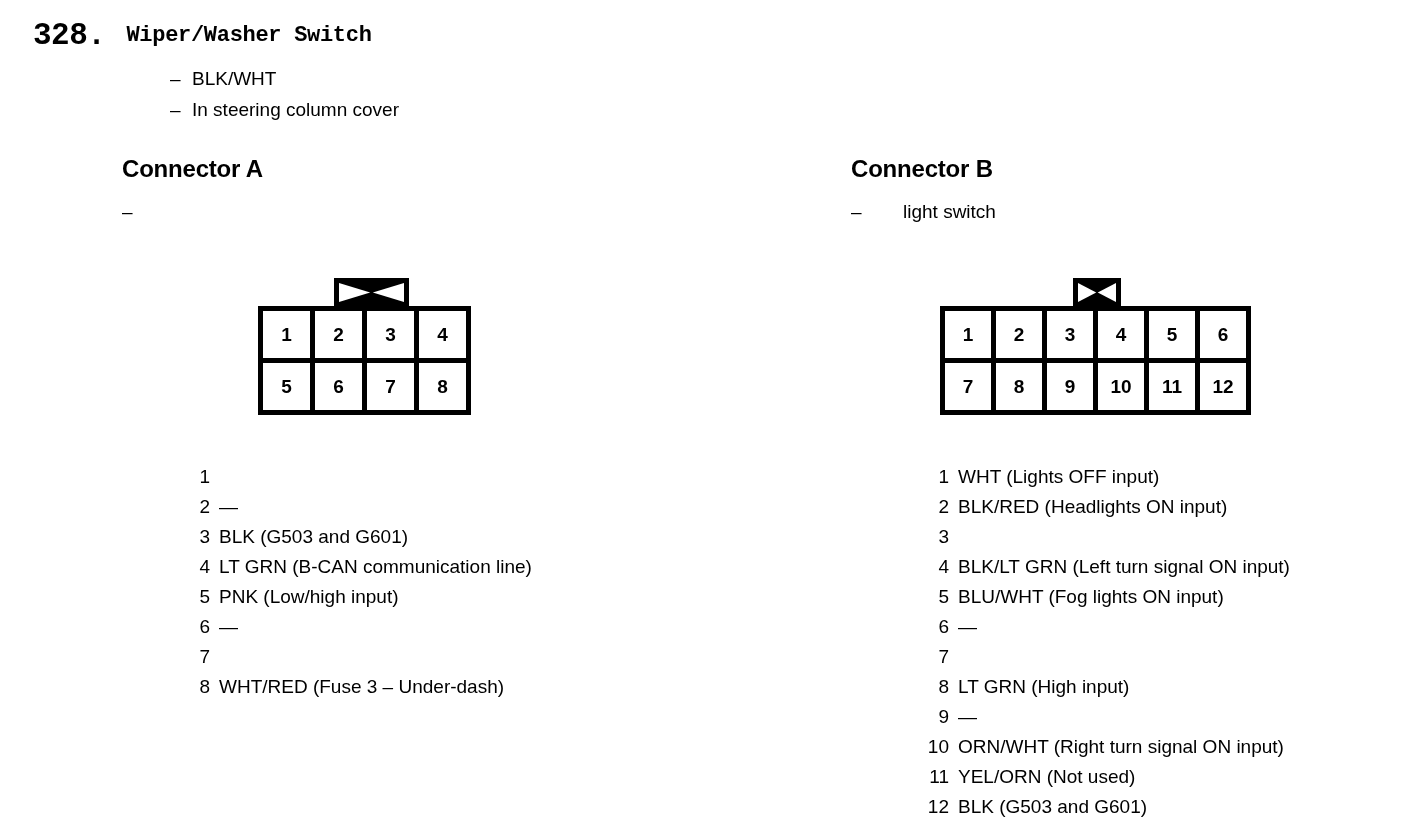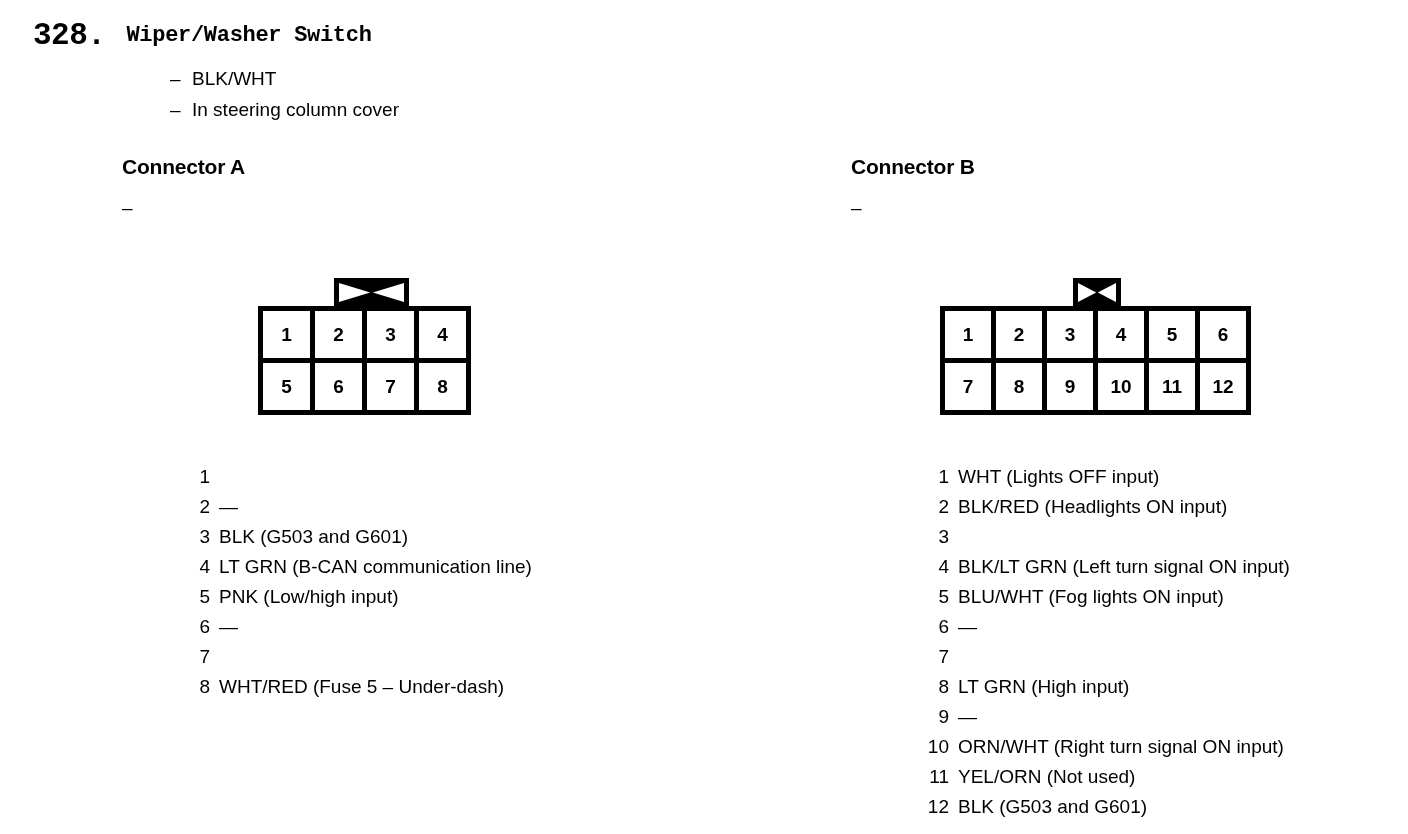--- a/index.html
+++ b/index.html
@@ -53,21 +53,21 @@
 
   
   .connector-col {
     position: absolute;
     top: 155px;
   }
   #connector-a { left: 122px; width: 700px; }
   #connector-b { left: 851px; width: 545px; }
 
   .connector-heading {
-    font-size: 21px;
+    font-size: 24px;
     font-weight: bold;
     margin: 0;
     letter-spacing: -0.2px;
   }
   .connector-desc {
     font-size: 19px;
     margin-top: 14px;
     line-height: 30px;
     position: relative;
     padding-left: 22px;
@@ -175,20 +175,21 @@
   <div class="connector-heading">Connector A</div>
   <div class="connector-desc">
     <span class="dash">–</span>
   </div>
 </div>
 
 <div class="connector-col" id="connector-b">
   <div class="connector-heading">Connector B</div>
   <div class="connector-desc">
     <span class="dash">–</span>
+    <span class="desc-indent">light switch</span>
   </div>
 </div>
 
 <div class="diagram-wrap" id="diagram-a">
   <div class="tab">
     <span class="bowtie">
       <svg viewBox="0 0 100 40" preserveAspectRatio="none" aria-hidden="true">
         <polygon points="0,0 48,20 0,40" fill="#ffffff"></polygon>
         <polygon points="100,0 52,20 100,40" fill="#ffffff"></polygon>
       </svg>
@@ -261,21 +262,21 @@
     </div>
     <div class="pin-list-item">
       <span class="pin-no">6</span>
       <span class="pin-desc">—</span>
     </div>
     <div class="pin-list-item">
       <span class="pin-no">7</span>
     </div>
     <div class="pin-list-item">
       <span class="pin-no">8</span>
-      <span class="pin-desc">WHT/RED (Fuse 5 – Under-dash)</span>
+      <span class="pin-desc">WHT/RED (Fuse 3 – Under-dash)</span>
     </div>
   </div>
 <div class="pin-list" id="pin-list-b">
     <div class="pin-list-item">
       <span class="pin-no">1</span>
       <span class="pin-desc">WHT (Lights OFF input)</span>
     </div>
     <div class="pin-list-item">
       <span class="pin-no">2</span>
       <span class="pin-desc">BLK/RED (Headlights ON input)</span>

